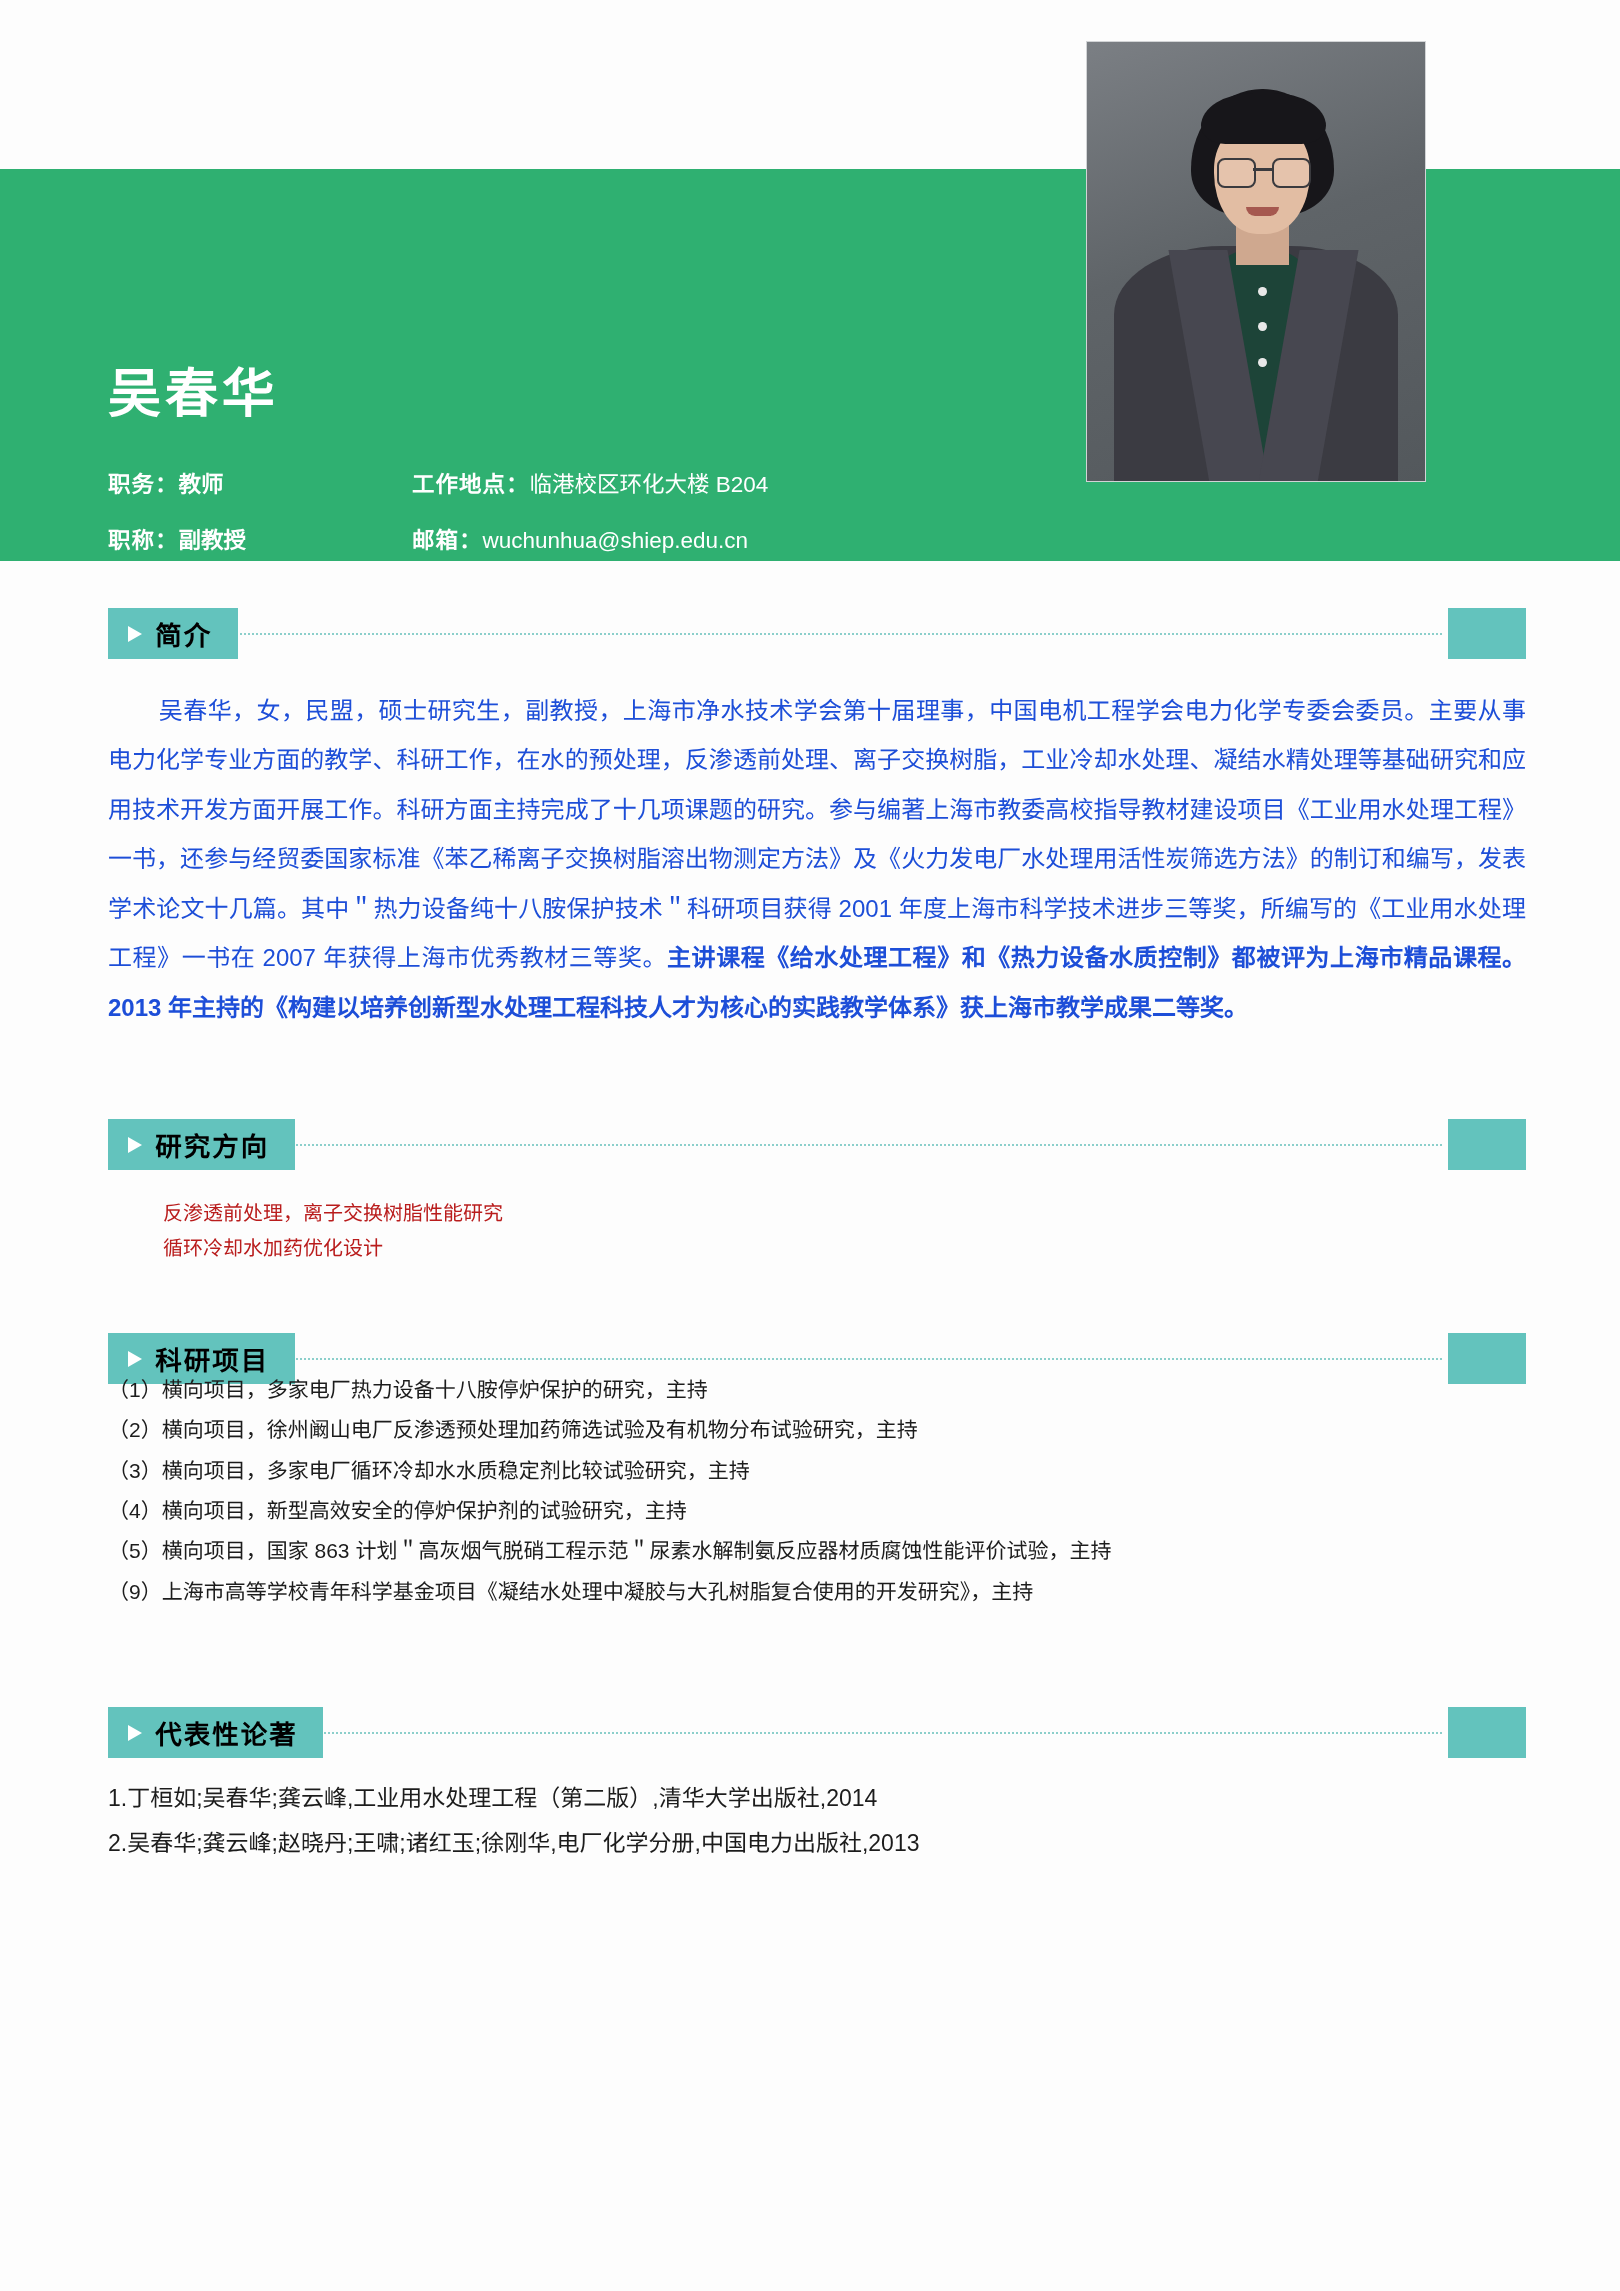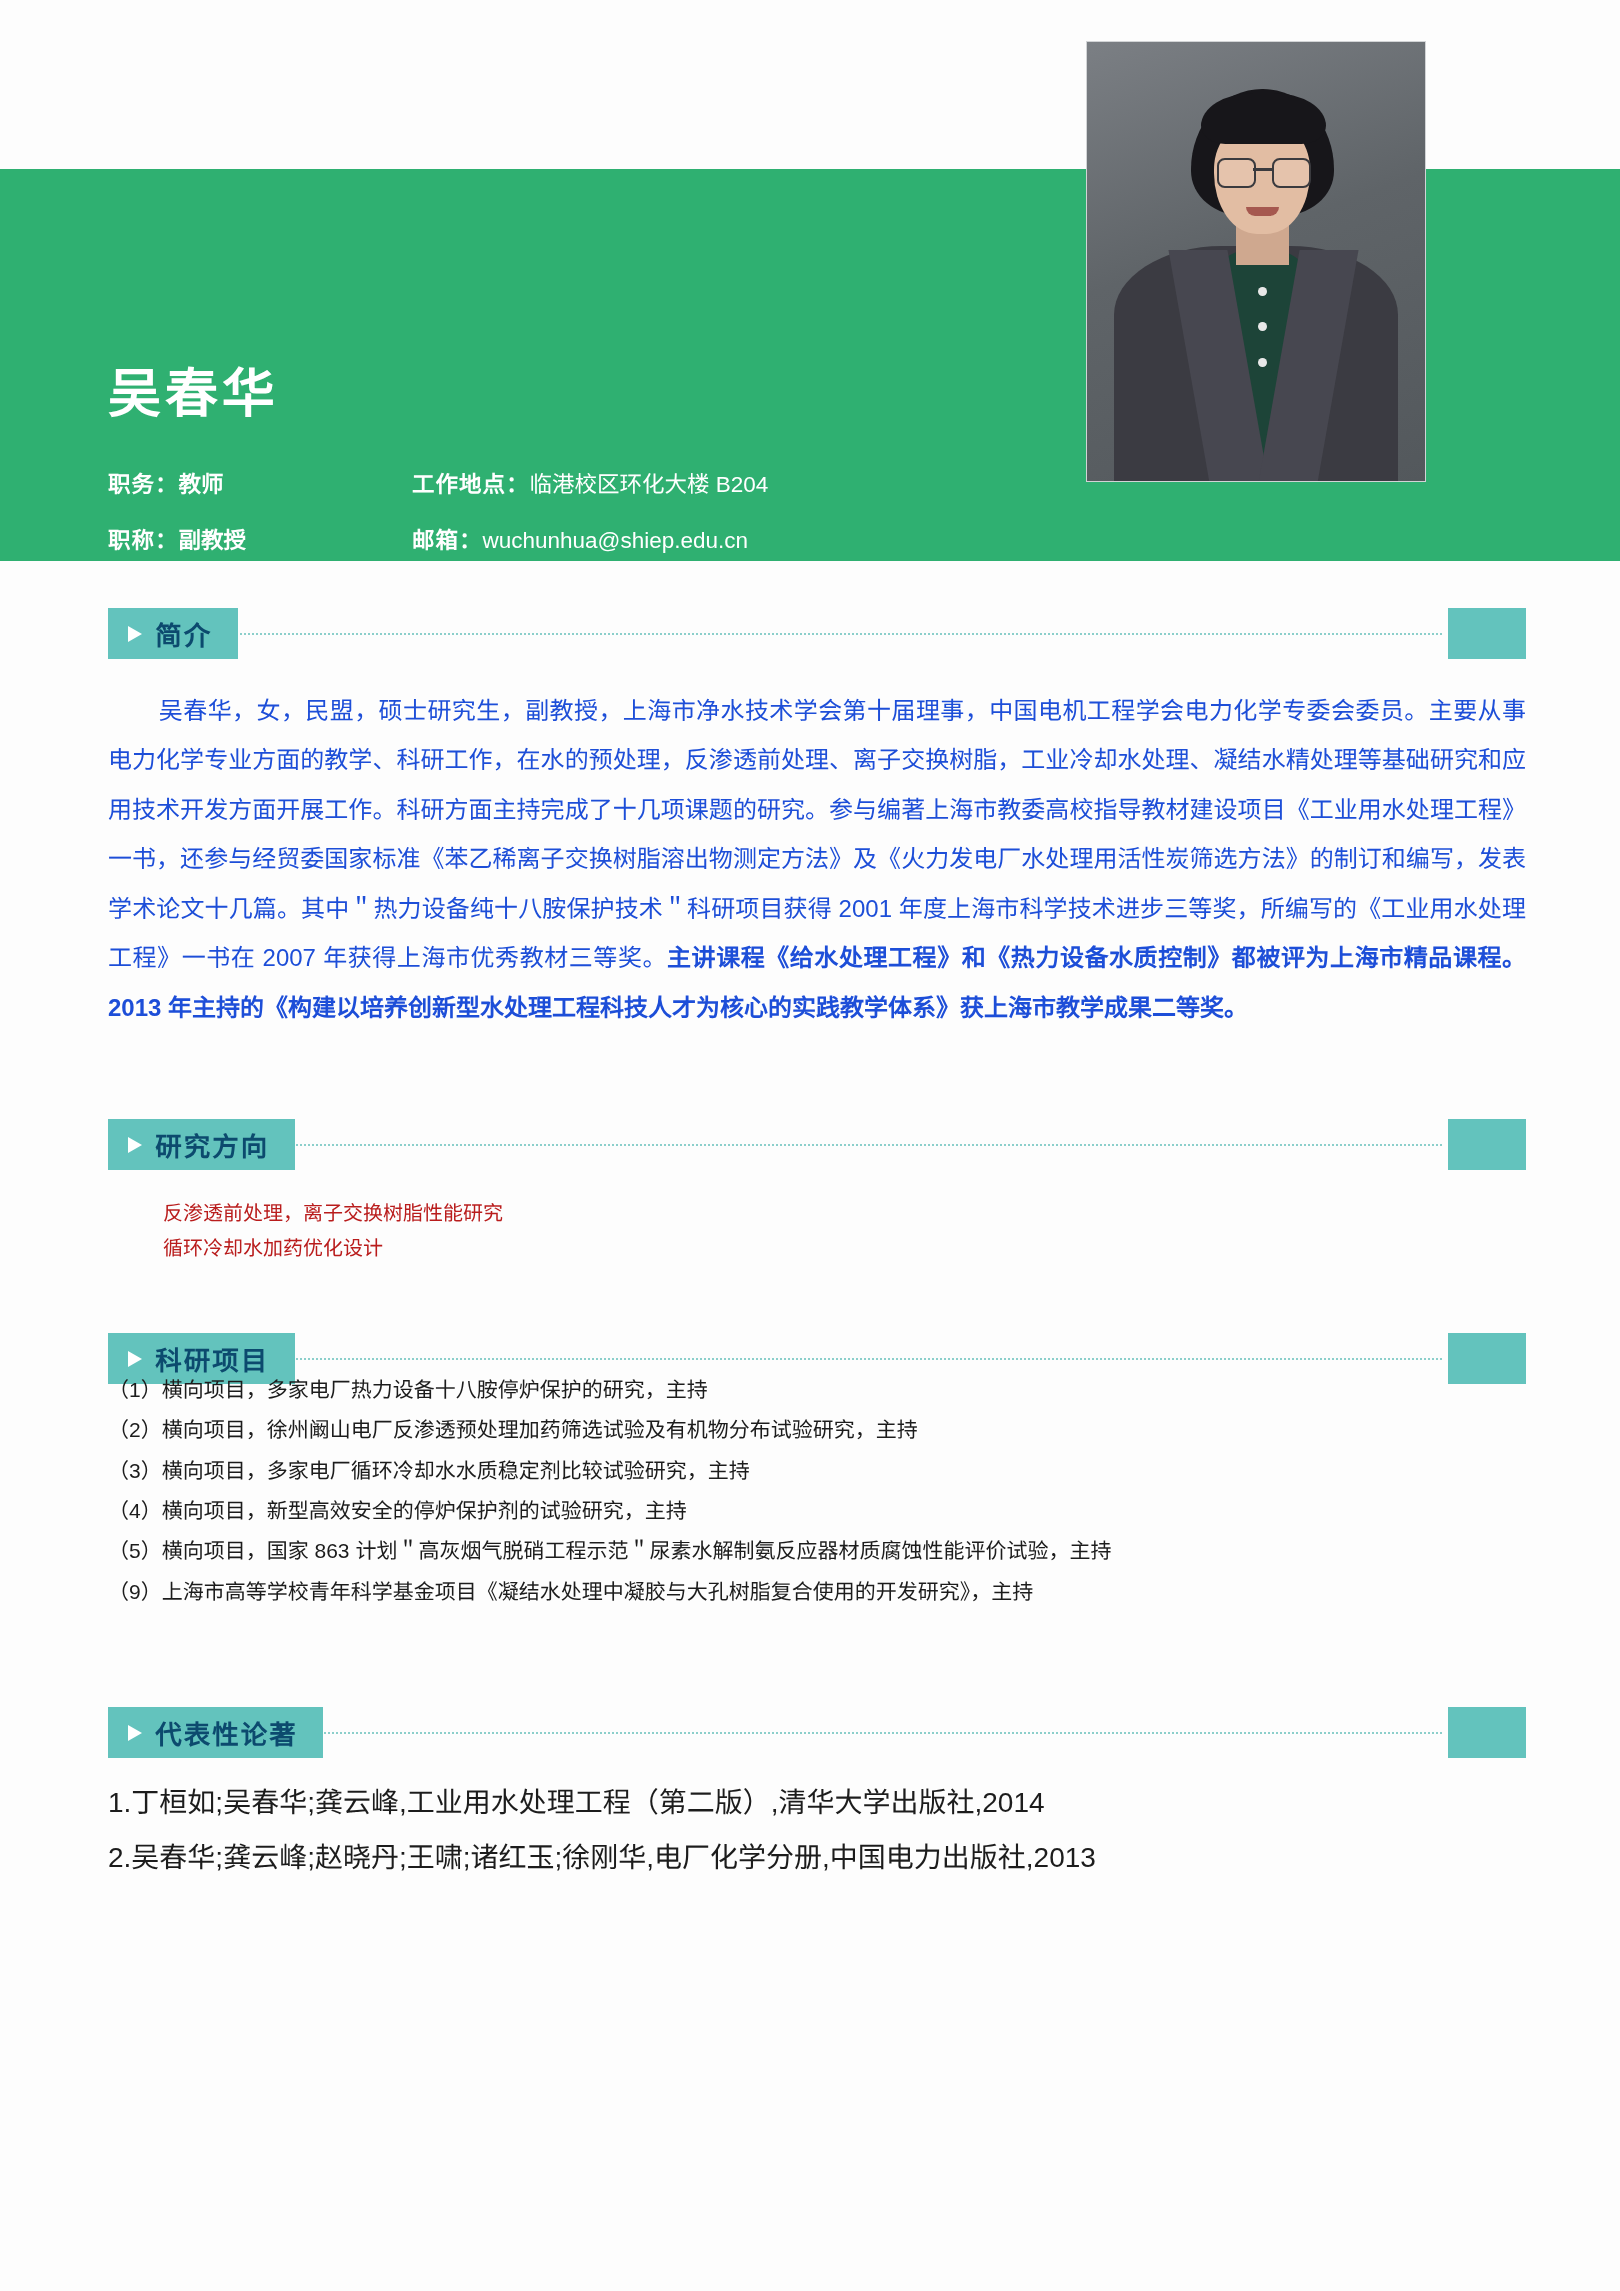--- a/index.html
+++ b/index.html
@@ -229,21 +229,21 @@
   }
   .sec-arrow {
     width: 0;
     height: 0;
     border-left: 14.7px solid #ffffff;
     border-top: 8.8px solid transparent;
     border-bottom: 8.8px solid transparent;
     margin-right: 13.7px;
   }
   .sec-title {
-    color: #0c4a6e;
+    color: #000000;
     font-size: 26.5px;
     font-weight: bold;
     letter-spacing: 2px;
     white-space: nowrap;
   }
   .sec-dots {
     position: absolute;
     left: 0;
     right: 84px;
     top: 24.5px;
@@ -277,21 +277,21 @@
     color: #b91c1c;
   }
   .num-list {
     margin: 0 94px 0 108px;
     font-size: 21px;
     line-height: 1.92;
     color: #1c1c1c;
   }
   .pub-list {
     margin: 0 94px 0 108px;
-    font-size: 28px;
+    font-size: 23px;
     line-height: 1.95;
     color: #1c1c1c;
   }
 </style>
 </head>
 <body>
 
 <div class="page">
 
   <div class="header-band">

